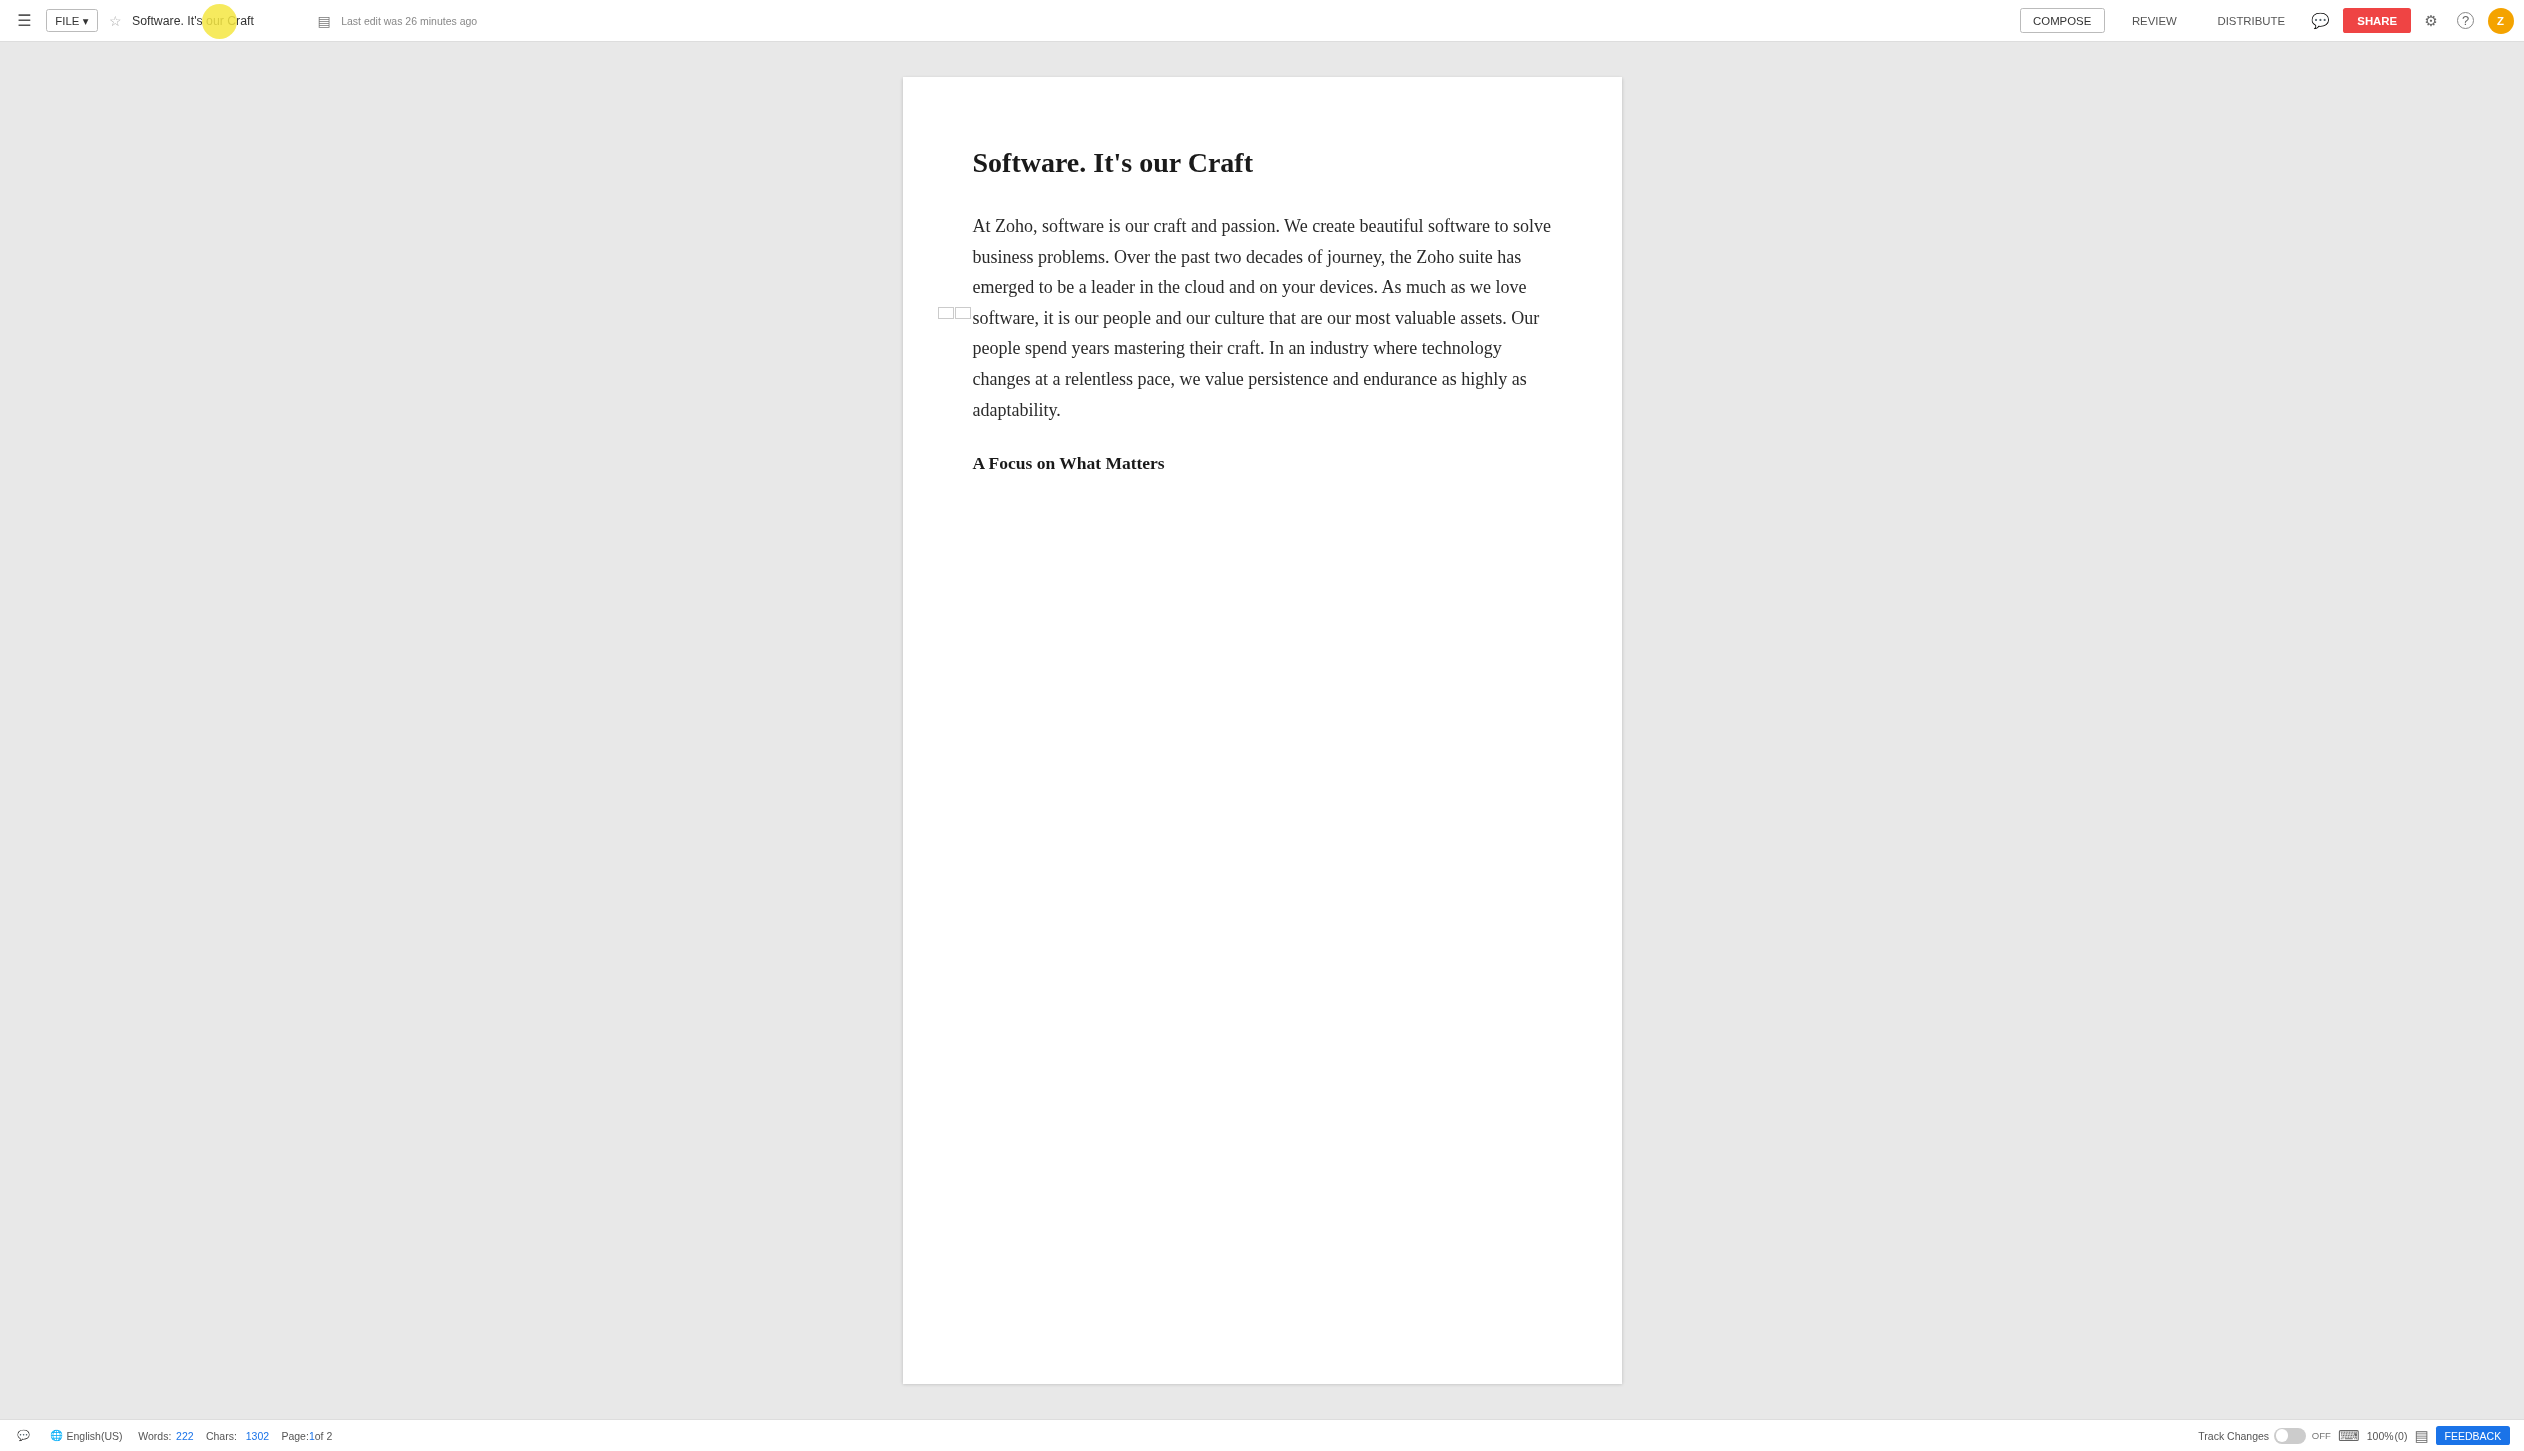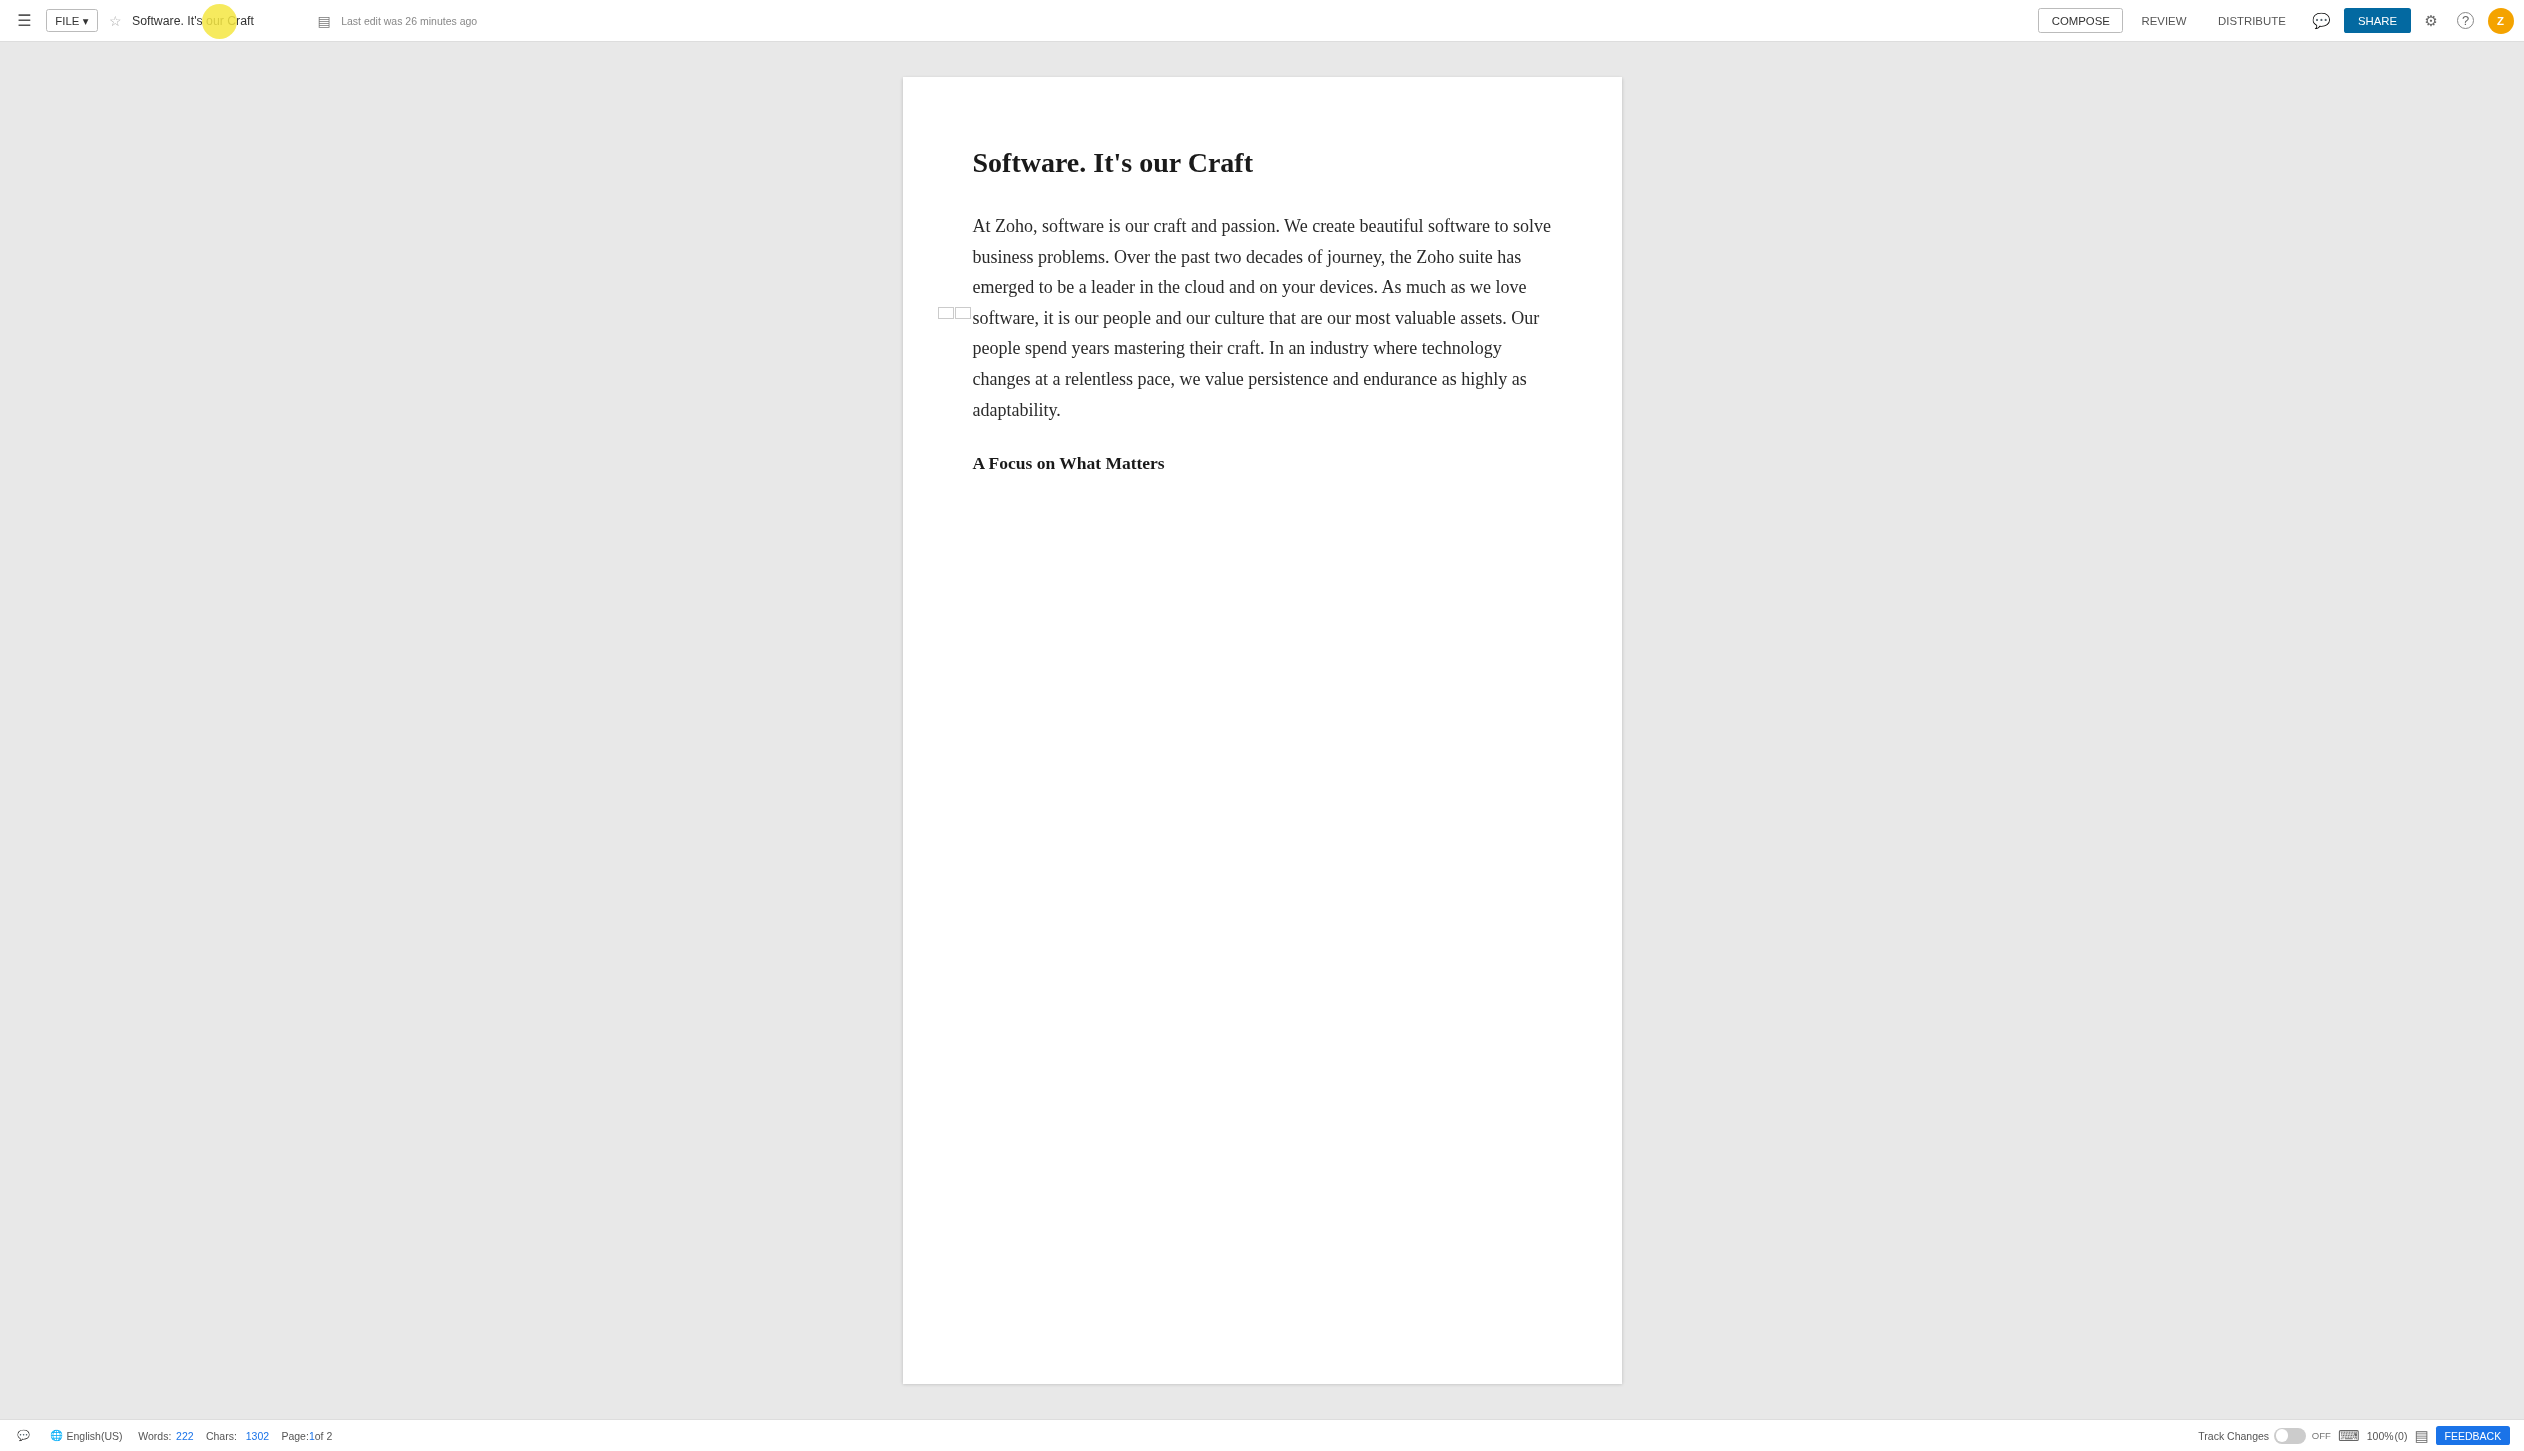--- a/index.html
+++ b/index.html
@@ -56,46 +56,46 @@
     .calendar-btn {
       background: transparent; border: none;
       cursor: pointer; font-size: 14px; color: #777;
       padding: 3.5px;
     }
 
     .last-edit {
       font-size: 10.5px; color: #888;
     }
 
-    .nav-tabs { display: flex; gap: 5px; margin-left: 36px; }
+    .nav-tabs { display: flex; gap: 14px; margin-left: 36px; }
     .nav-tab {
       padding: 5.3px 12.3px;
       border: 0.9px solid transparent;
       border-radius: 2.6px;
       cursor: pointer;
       font-size: 11.4px;
       background: transparent;
       color: #555;
     }
     .nav-tab.active {
       border: 0.9px solid #bbb;
       background: #fff;
       color: #333;
       font-weight: 500;
     }
 
     .share-btn {
-      background: #0369a1;
+      background: #ef4444;
       color: #fff;
       border: none;
       border-radius: 2.6px;
       padding: 6.1px 14px;
       font-size: 11.4px;
       cursor: pointer;
-      font-weight: 400;
+      font-weight: 700;
     }
 
     .icon-btn {
       background: transparent; border: none;
       cursor: pointer; font-size: 15px; color: #666;
       padding: 4.4px 6.1px; display: flex; align-items: center;
     }
 
     .avatar {
       width: 26px; height: 26px;

